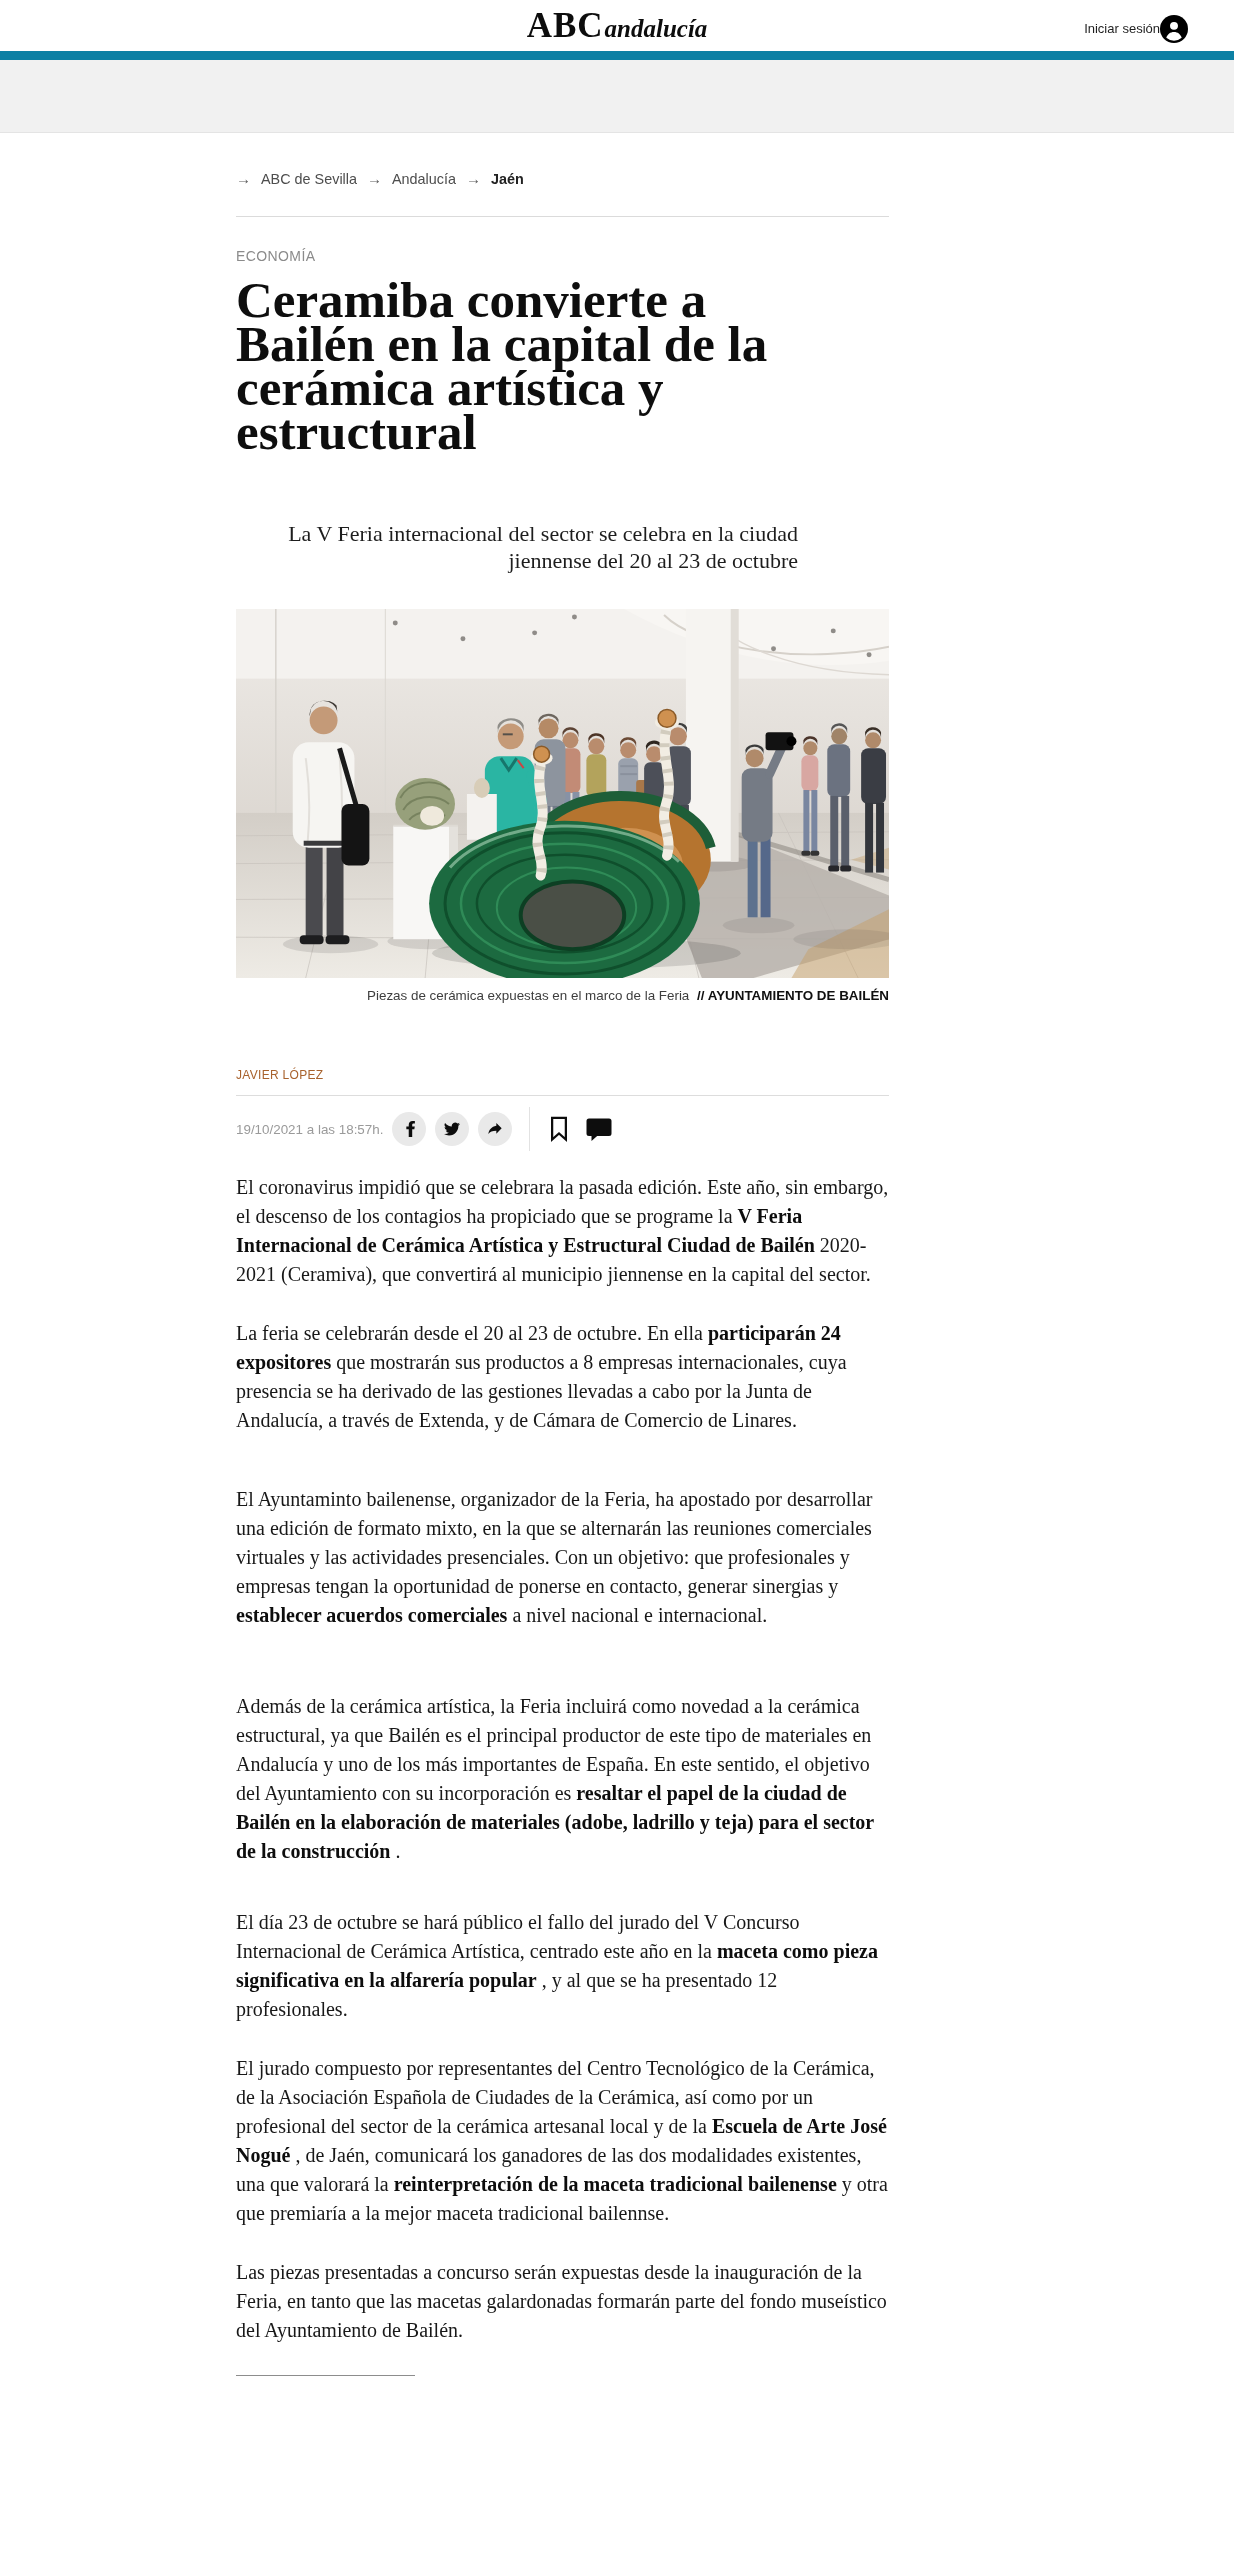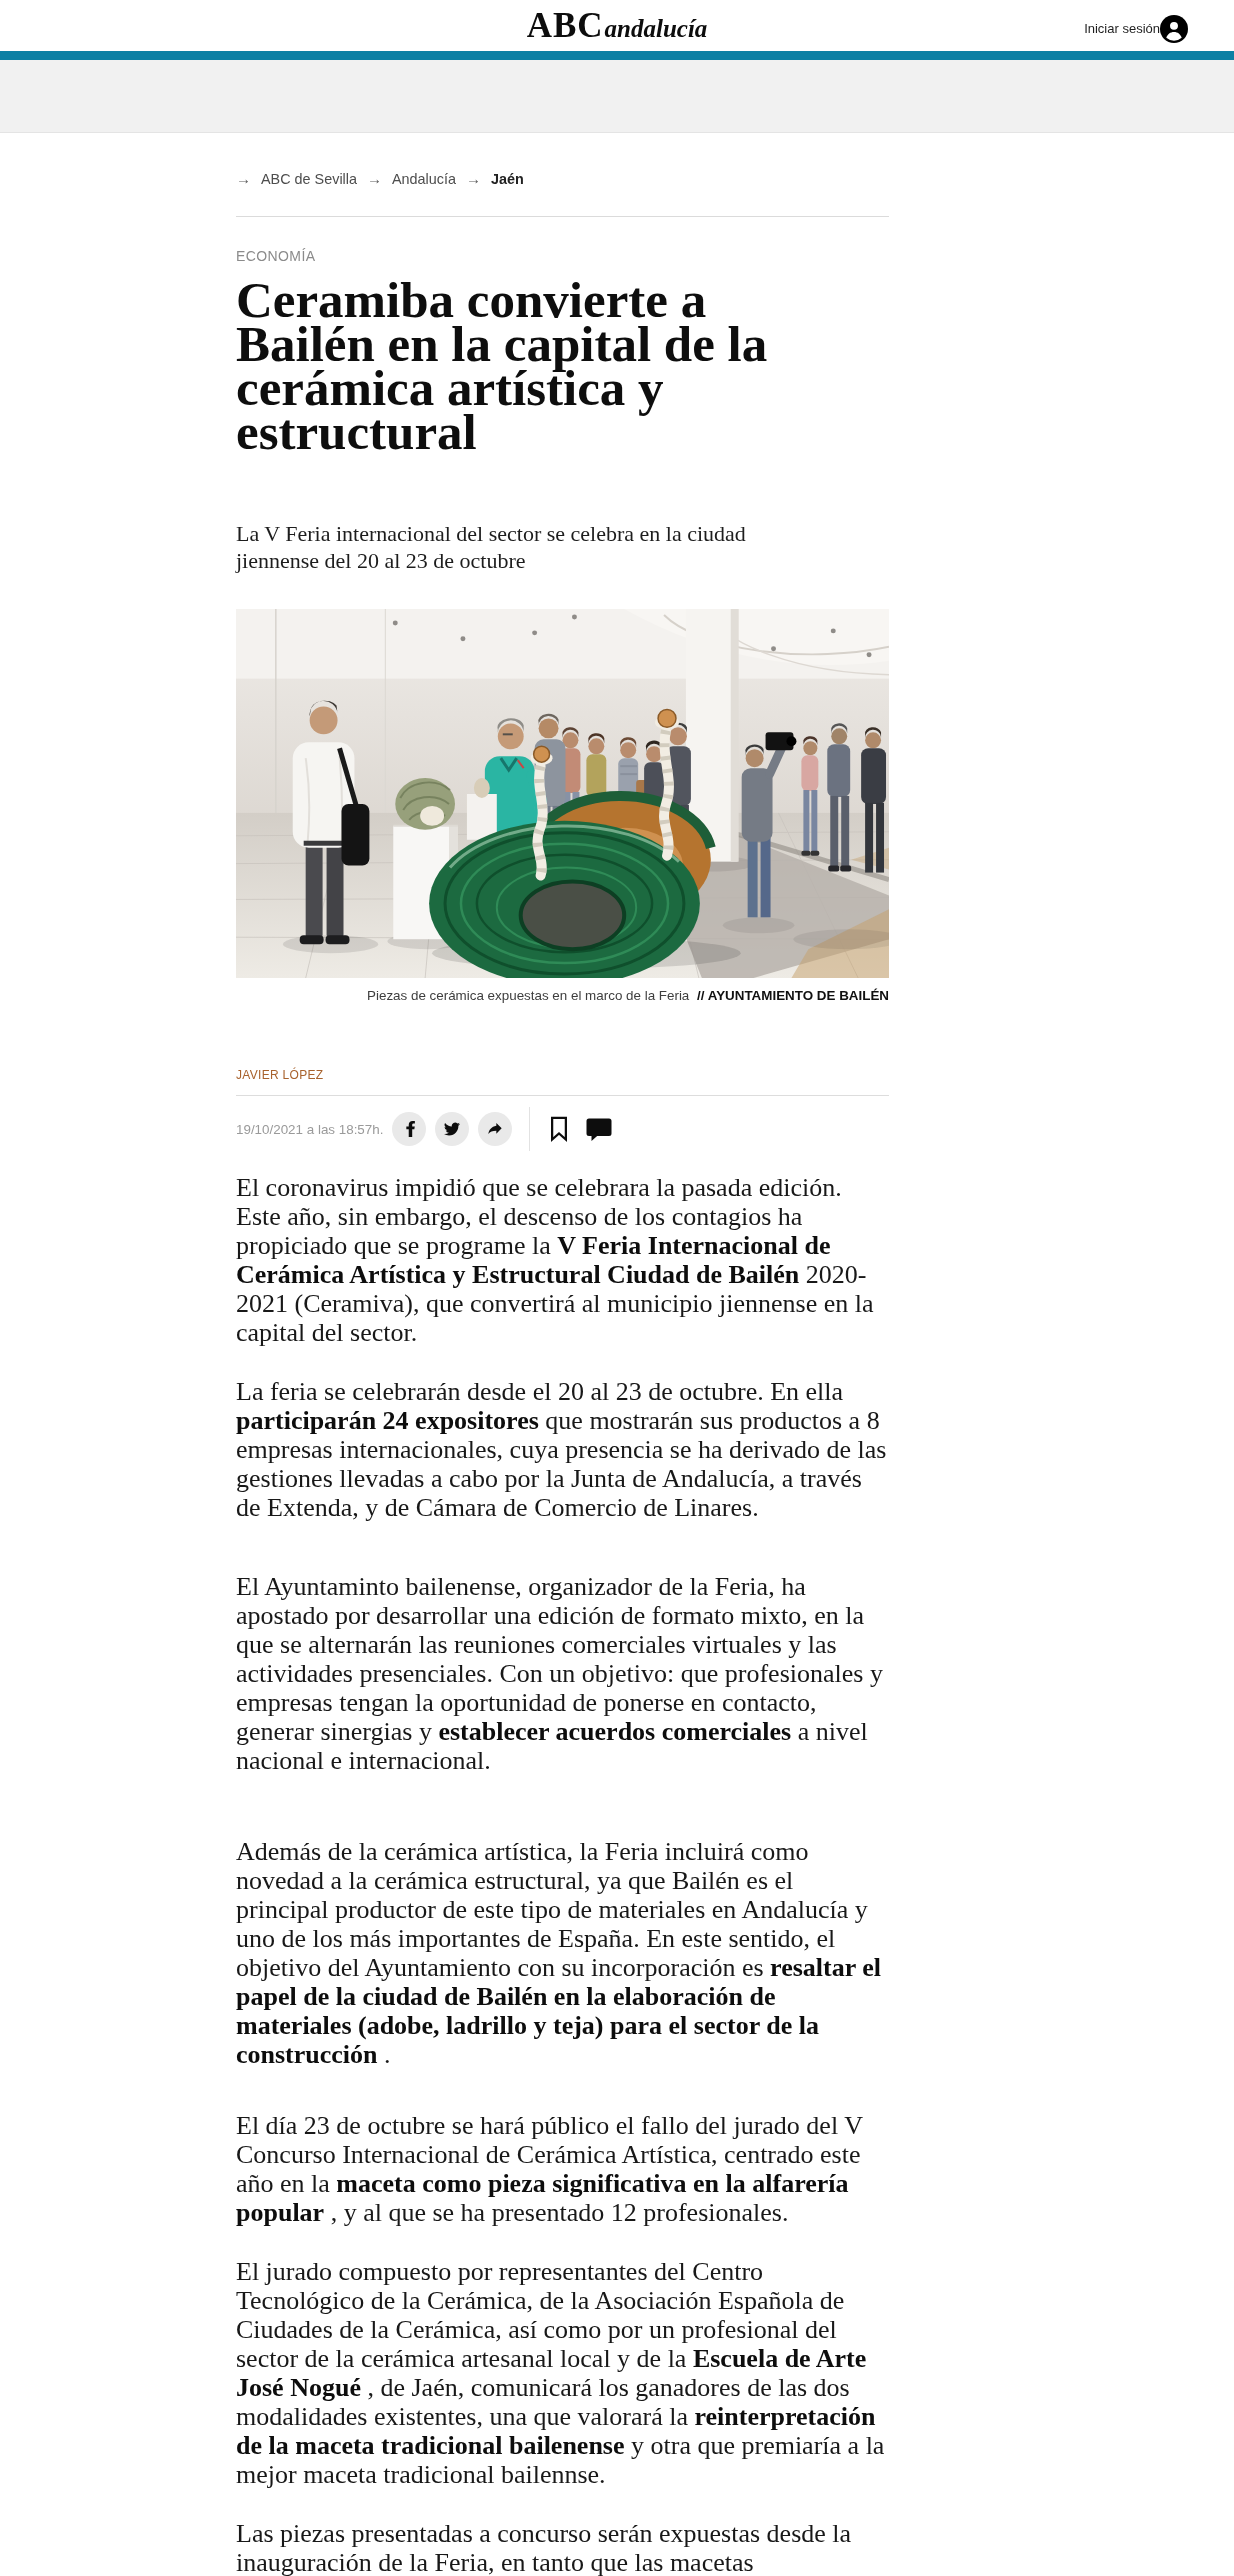--- a/index.html
+++ b/index.html
@@ -22,21 +22,21 @@
   .content{width:653px;margin-left:236px;}
   .breadcrumb{margin-top:37px;display:flex;align-items:center;gap:10px;font-size:14.4px;color:#565656;}
   .crumb-arrow{color:#5d5d5d;font-size:15px;}
   .crumb-link{color:#4d4d4d;cursor:pointer;}
   .crumb-current{font-weight:700;color:#222;cursor:pointer;}
   .rule{border:0;border-top:1px solid #dbdbdb;margin:29px 0 0 0;}
   .section-label{margin-top:31px;font-size:14px;color:#8b8b8b;letter-spacing:0.4px;cursor:pointer;display:inline-block;}
   .title{font-family:"Liberation Serif",serif;font-size:51px;line-height:44px;font-weight:700;
          color:#0e0e0e;margin:13px 0 0;max-width:542px;}
   .subtitle{font-family:"Liberation Serif",serif;font-size:22px;line-height:27px;font-weight:400;
-            color:#1d1d1d;margin:66px 0 0;max-width:562px;}
+            color:#1d1d1d;margin:66px 0 0;max-width:562px;text-align:right;}
   
   .photo{margin-top:35px;width:653px;height:369px;position:relative;background:#e8e5e0;overflow:hidden;}
   .photo svg{display:block;width:100%;height:100%;}
   .caption{margin-top:9px;font-size:13.4px;color:#3e3e3e;text-align:right;line-height:18px;}
   .caption .credit{font-weight:700;color:#101010;margin-left:4px;}
   
   .author-block{margin-top:60px;}
   .author-name{font-size:12px;font-weight:400;letter-spacing:0.3px;cursor:pointer;display:inline-block;}
   .meta-row{margin-top:12px;border-top:1px solid #ddd;padding-top:11px;
             display:flex;align-items:center;}
@@ -44,21 +44,21 @@
   .share-tools{display:flex;align-items:center;}
   .circle-btn{width:34px;height:34px;border-radius:50%;background:#e9e9e9;border:0;padding:0;
               display:flex;align-items:center;justify-content:center;cursor:pointer;margin-left:9px;}
   .circle-btn svg{width:16px;height:16px;fill:#0d0d0d;}
   .tool-divider{width:1px;height:44px;background:#e2e2e2;margin:0 14px 0 17px;}
   .flat-btn{border:0;background:transparent;padding:0;cursor:pointer;display:flex;align-items:center;}
   .flat-btn + .flat-btn{margin-left:10px;}
   .flat-btn svg{width:30px;height:30px;}
   
   .body-text{margin-top:22px;}
-  .body-text p{font-family:"Liberation Serif",serif;font-size:26px;line-height:29px;color:#181818;
+  .body-text p{font-family:"Liberation Serif",serif;font-size:20px;line-height:29px;color:#181818;
                margin:0 0 30px;}
   .body-text p strong{font-weight:700;color:#0d0d0d;}
   .sp-lg{margin-bottom:50px !important;}
   .sp-xl{margin-bottom:62px !important;}
   .sp-md{margin-bottom:42px !important;}
   .end-rule{width:179px;border:0;border-top:1px solid #8d8d8d;margin:16px 0 0 0;}
 </style>
 </head>
 <body>
 

